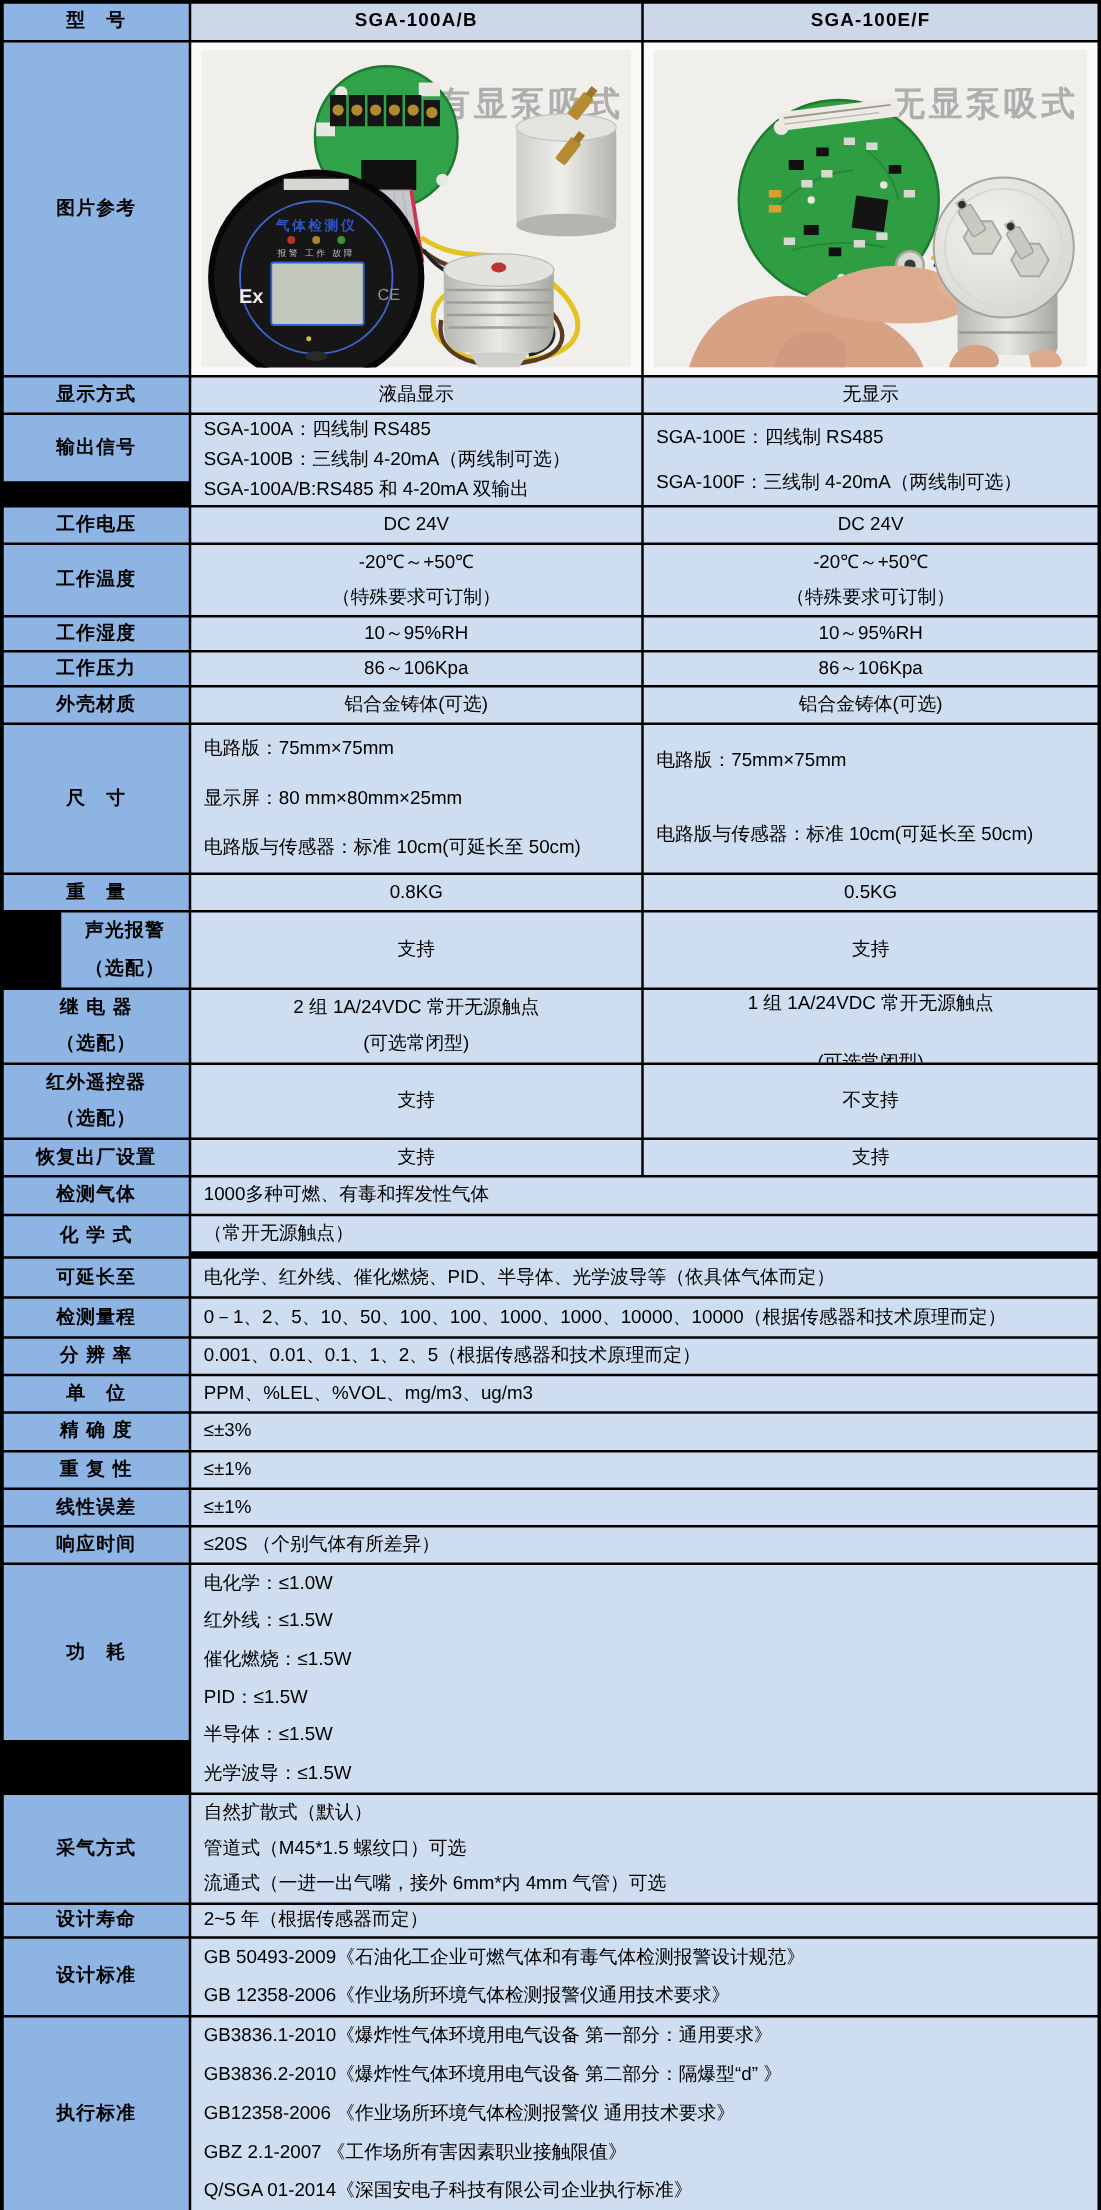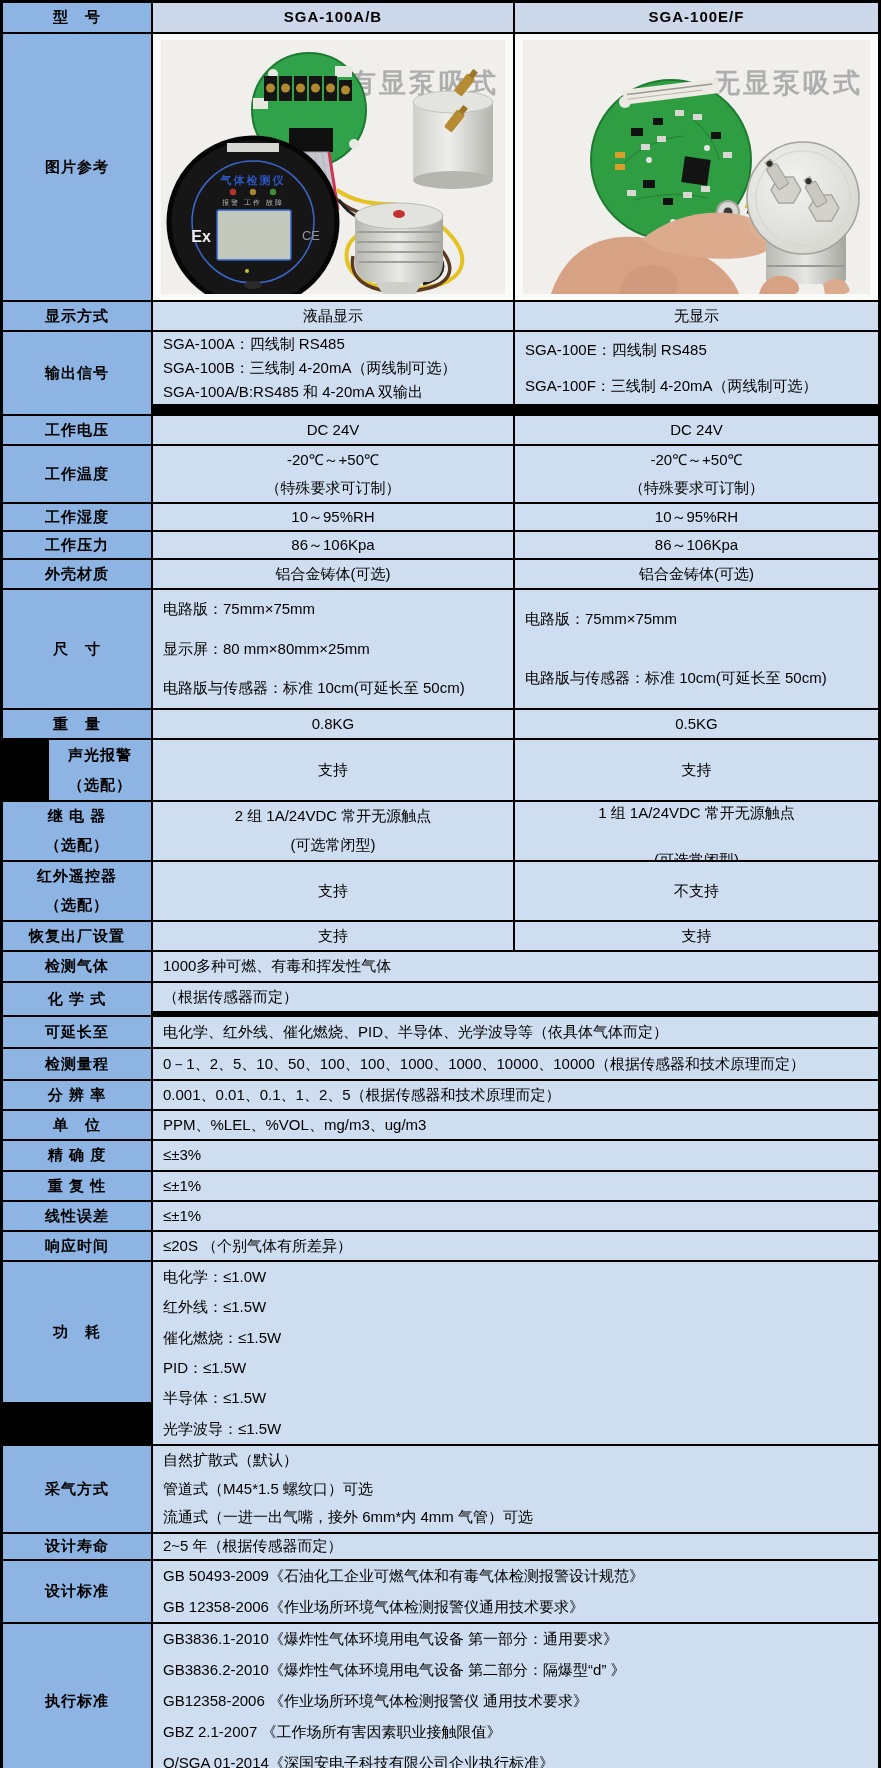--- a/index.html
+++ b/index.html
@@ -250,21 +250,21 @@
 
 <div class="cell lbl" style="height: 28px;">
       <div>显示方式</div>
     </div>
     <div class="cell val center" style="height: 28px;">
       <div>液晶显示</div>
     </div>
     <div class="cell val center" style="height: 28px;">
       <div>无显示</div>
     </div>
-    <div class="cell lbl" style="height: 82px;">
+    <div class="cell lbl" style="height: 53px;">
       <div>输出信号</div>
     </div>
     <div class="cell val left multi" style="height: 72px;">
       <div>SGA-100A：四线制 RS485</div>
       <div>SGA-100B：三线制 4-20mA（两线制可选）</div>
       <div>SGA-100A/B:RS485 和 4-20mA 双输出</div>
     </div>
     <div class="cell val left multi" style="height: 72px;">
       <div>SGA-100E：四线制 RS485</div>
       <div>SGA-100F：三线制 4-20mA（两线制可选）</div>
@@ -381,21 +381,21 @@
     <div class="cell lbl" style="height: 29px;">
       <div>检测气体</div>
     </div>
     <div class="cell val left" style="height: 29px; grid-column: 2 / 4;">
       <div>1000多种可燃、有毒和挥发性气体</div>
     </div>
     <div class="cell lbl" style="height: 32px;">
       <div>化 学 式</div>
     </div>
     <div class="cell val left" style="height: 28px; grid-column: 2 / 4;">
-      <div>（根据传感器而定）</div>
+      <div>（常开无源触点）</div>
     </div>
     <div class="cell lbl" style="height: 30px;">
       <div>可延长至</div>
     </div>
     <div class="cell val left" style="height: 30px; grid-column: 2 / 4;">
       <div>电化学、红外线、催化燃烧、PID、半导体、光学波导等（依具体气体而定）</div>
     </div>
     <div class="cell lbl" style="height: 30px;">
       <div>检测量程</div>
     </div>

